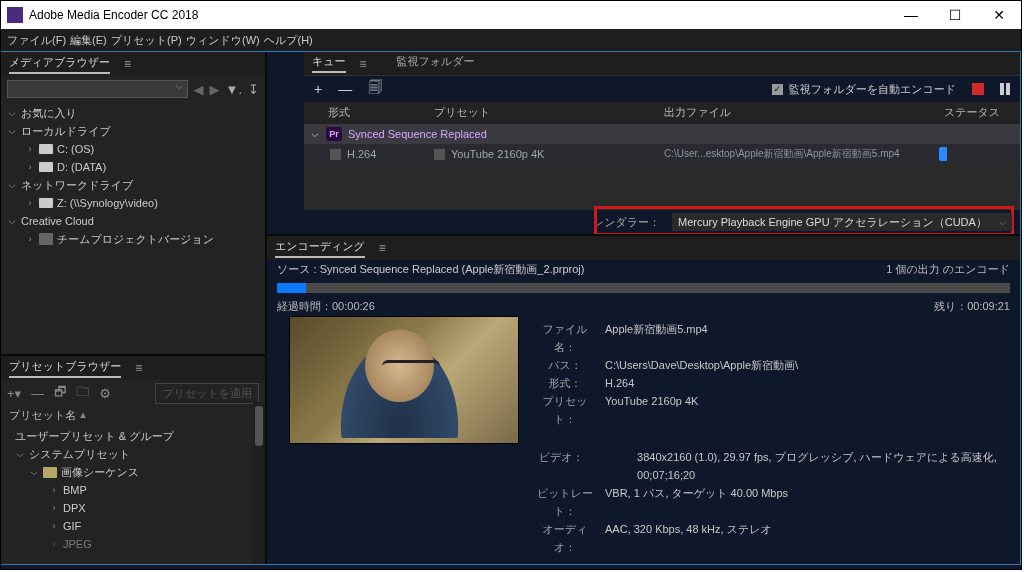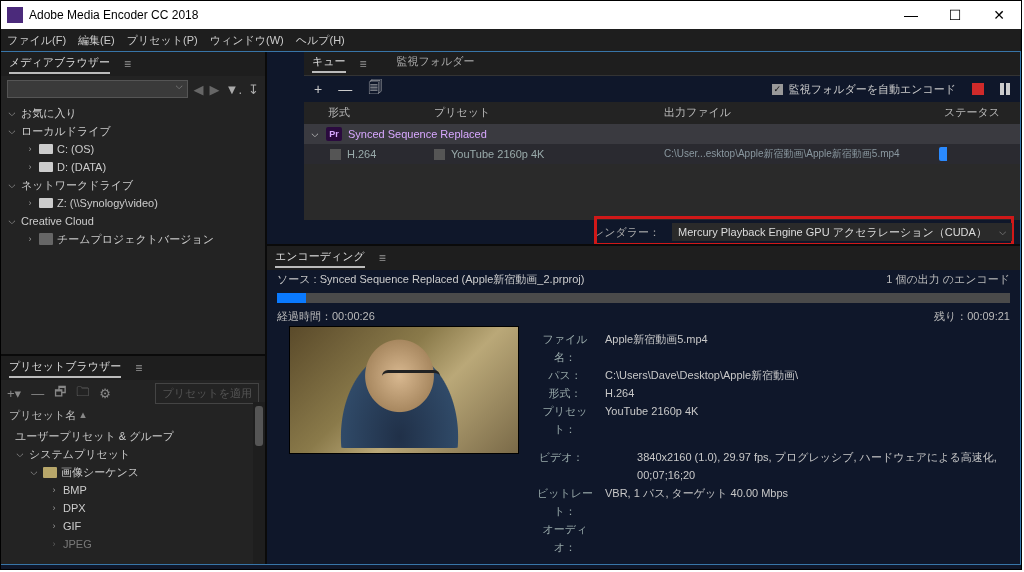--- a/index.html
+++ b/index.html
@@ -3,21 +3,21 @@
 <meta charset="utf-8">
 <style>
   * { box-sizing: border-box; margin: 0; padding: 0; font-family: "Segoe UI", "Yu Gothic UI", Meiryo, sans-serif; }
   body { width: 1024px; height: 572px; background: #fff; overflow: hidden; font-size: 12px; color: #ccc; }
   .window { width: 1022px; height: 570px; border: 1px solid #000; background: #0f172a; position: relative; }
   .titlebar { height: 28px; background: #fff; color: #000; display: flex; align-items: center; padding-left: 6px; }
   .titlebar .icon { width: 16px; height: 16px; background: #4b2a7b; margin-right: 6px; }
   .titlebar .title { flex: 1; font-size: 12px; }
   .winbtns { display: flex; height: 100%; }
   .winbtn { width: 44px; display: flex; align-items: center; justify-content: center; font-size: 14px; }
-  .menubar { height: 22px; background: #1e1e1e; color: #ccc; display: flex; align-items: center; padding-left: 6px; gap: 12px; font-size: 11px; }
+  .menubar { height: 22px; background: #1e1e1e; color: #ccc; display: flex; align-items: center; padding-left: 6px; gap: 4px; font-size: 11px; }
   .content { display: flex; height: calc(100% - 54px); border-top: 1px solid #3875a8; border-bottom: 1px solid #3875a8; border-right: 1px solid #3875a8; }
   .leftcol { width: 266px; display: flex; flex-direction: column; border-right: 2px solid #0a0a0a; }
   .rightcol { flex: 1; display: flex; flex-direction: column; }
   .panel-tabbar { height: 24px; display: flex; align-items: center; gap: 10px; padding: 0 8px; background: #1e1e1e; }
   .panel-tab { font-size: 11px; color: #aaa; border-bottom: 2px solid transparent; padding-bottom: 2px; }
   .panel-tab.active { color: #ddd; border-bottom-color: #bbb; }
   .hamburger { margin-left: 4px; font-size: 12px; color: #999; }
   .panel-body { flex: 1; background: #232323; position: relative; }
   
   .mb-toolbar { height: 26px; display: flex; align-items: center; padding: 0 6px; gap: 6px; }
@@ -318,29 +318,30 @@
                 <span class="val">C:\Users\Dave\Desktop\Apple新宿動画\</span>
               </div>
             <div class="row">
                 <span class="lbl">形式：</span>
                 <span class="val">H.264</span>
               </div>
             <div class="row">
                 <span class="lbl">プリセット：</span>
                 <span class="val">YouTube 2160p 4K</span>
               </div>
-            <div class="row" style="margin-top:10px;gap:40px;">
+            <div class="row" style="margin-top:20px;gap:40px;">
                 <span class="lbl">ビデオ：</span>
                 <span class="val">3840x2160 (1.0), 29.97 fps, プログレッシブ, ハードウェアによる高速化, 00;07;16;20</span>
               </div>
             <div class="row">
                 <span class="lbl">ビットレート：</span>
                 <span class="val">VBR, 1 パス, ターゲット 40.00 Mbps</span>
               </div>
             <div class="row">
                 <span class="lbl">オーディオ：</span>
+                <span class="val">AAC, 320 Kbps, 48 kHz, ステレオ</span>
               </div>
           </div>
         </div>
       </div>
     </div>
   </div>
 </div>
 
 </body></html>

